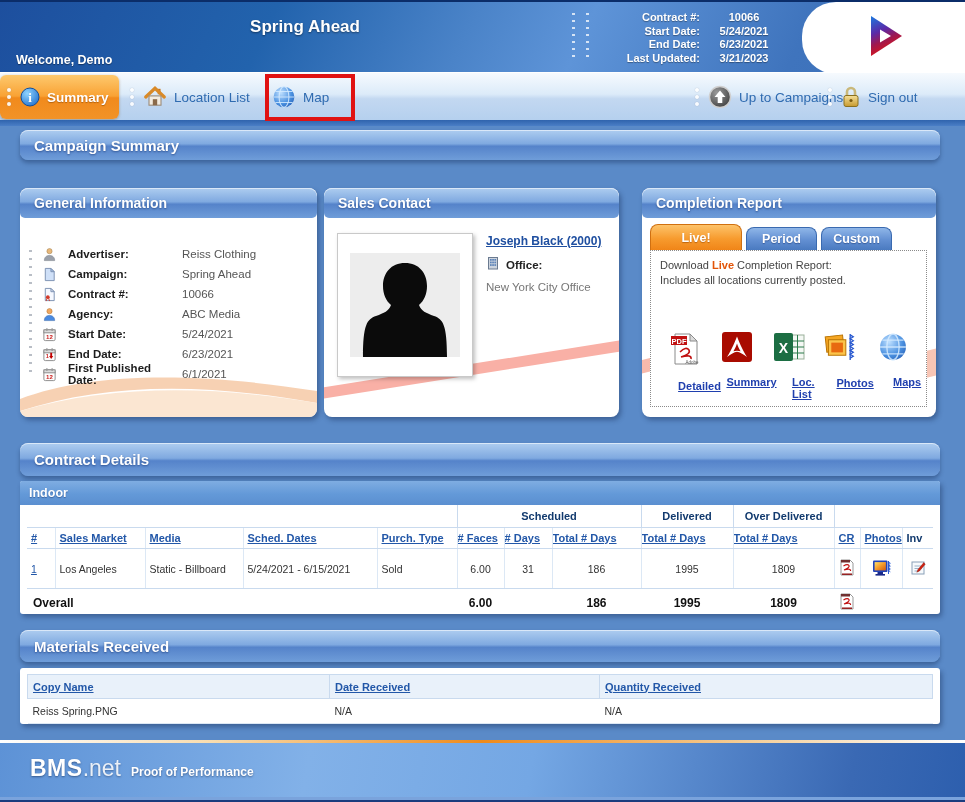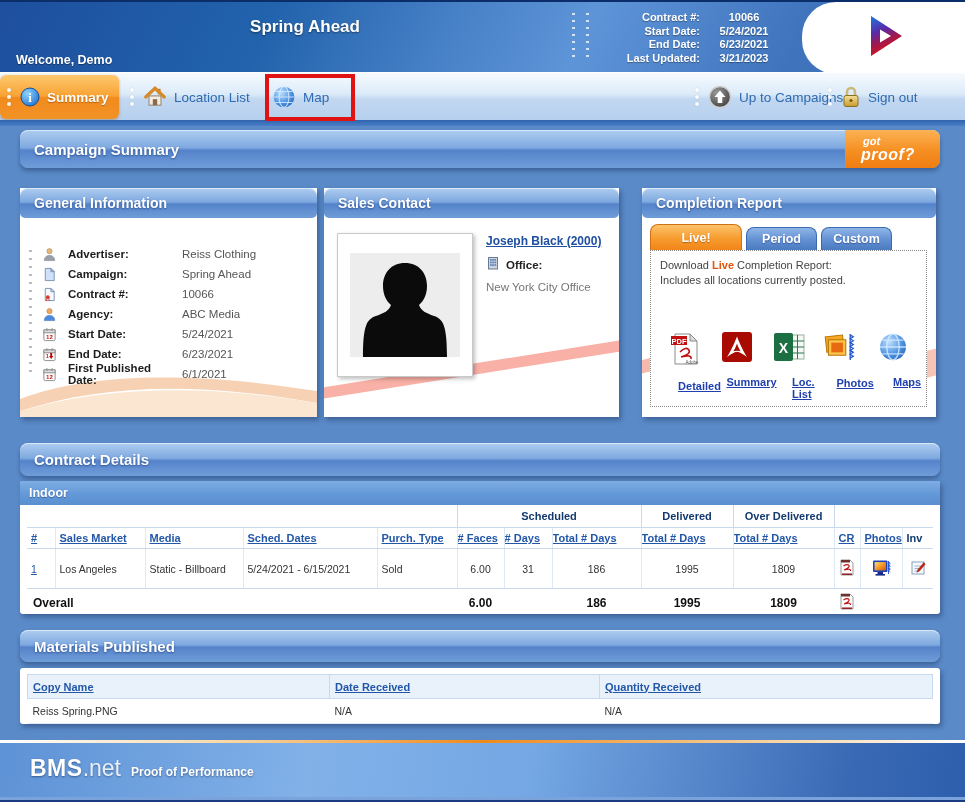--- a/index.html
+++ b/index.html
@@ -42,30 +42,30 @@
   .nav-signout{left:828px;}
   .red-box{position:absolute;left:265px;top:1px;width:90px;height:47px;border:4px solid #e01212;box-sizing:border-box;z-index:40;pointer-events:none;}
   .nav-divider{position:absolute;left:0;top:120px;width:965px;height:6px;background:linear-gradient(180deg,#2f63ad,#4a7ec6);}
 
   
   .band{position:absolute;height:33px;width:920px;left:20px;
     background:linear-gradient(180deg,#aecdf0 0%,#7fa9e0 46%,#5583ca 54%,#6f9dd9 100%);
     border-radius:8px;box-shadow:0 3px 4px rgba(10,30,70,.35), inset 0 1px 0 rgba(255,255,255,.55);
     display:flex;align-items:center;}
   .band-title{color:#fff;font-weight:bold;font-size:15px;padding-left:14px;text-shadow:0 1px 2px rgba(20,50,110,.6);}
-  .campaign-band{top:130px;height:38px;}
+  .campaign-band{top:130px;height:30px;}
   .got-proof{position:absolute;right:0;top:0;bottom:0;width:95px;
     background:linear-gradient(180deg,#fbb254 0%,#f68f22 55%,#ef7d12 100%);
     border-radius:0 8px 8px 0;color:#fff;font-style:italic;line-height:1;
     display:flex;flex-direction:column;justify-content:center;padding-left:16px;box-sizing:border-box;cursor:pointer;}
   .gp-top{font-size:11px;font-weight:bold;margin-left:2px;}
   .gp-bottom{font-size:16px;font-weight:bold;letter-spacing:.5px;}
 
   
-  .panel{position:absolute;top:188px;height:229px;background:#fff;border-radius:0;
+  .panel{position:absolute;top:188px;height:229px;background:#fff;border-radius:8px;
     box-shadow:2px 3px 5px rgba(15,35,75,.4);overflow:hidden;}
   .panel-gi{left:20px;width:297px;}
   .panel-sc{left:324px;width:295px;}
   .panel-cr{left:642px;width:294px;}
   .phead{height:30px;background:linear-gradient(180deg,#aecdf0 0%,#7fa9e0 46%,#5583ca 54%,#6f9dd9 100%);
     border-radius:8px 8px 5px 5px;display:flex;align-items:center;padding-left:14px;
     color:#fff;font-weight:bold;font-size:14px;text-shadow:0 1px 2px rgba(20,50,110,.6);
     box-shadow:inset 0 1px 0 rgba(255,255,255,.55);}
   .pbody{position:relative;height:199px;}
 
@@ -295,24 +295,20 @@
           <circle cx="10" cy="15.5" r="1.6" fill="#7a5a10"></circle>
         </svg>
       </span>
       <span class="nav-label">Sign out</span>
     </div>
   </div>
   <div class="nav-divider"></div>
 
   <div class="band campaign-band">
     <span class="band-title">Campaign Summary</span>
-    <div class="got-proof">
-      <span class="gp-top">got</span>
-      <span class="gp-bottom">proof?</span>
-    </div>
   </div>
 
   <div class="panel panel-gi">
     <div class="phead">General Information</div>
     <div class="pbody">
       <div class="gi-dotline"></div>
       <svg class="swoosh" viewBox="0 0 297 52" preserveAspectRatio="none">
         <path d="M0 34 C70 8 170 6 297 26 L297 38 C175 16 80 20 0 46 Z" fill="#f6c9a6" opacity="0.85"></path>
         <path d="M0 46 C90 20 190 20 297 38 L297 52 L0 52 Z" fill="#fbe3cd" opacity="0.9"></path>
       </svg>
@@ -644,21 +640,21 @@
             </svg></span>
         </td>
         <td></td>
             <td></td>
       </tr>
     </tbody>
       </table>
   </div>
 
   <div class="band mat-band">
-    <span class="band-title">Materials Published</span>
+    <span class="band-title">Materials Received</span>
   </div>
 
   <div class="mat-panel">
     <table class="mat">
       <colgroup>
           <col style="width:302px">
           <col style="width:270px">
           <col>
         </colgroup>
       <tbody>

